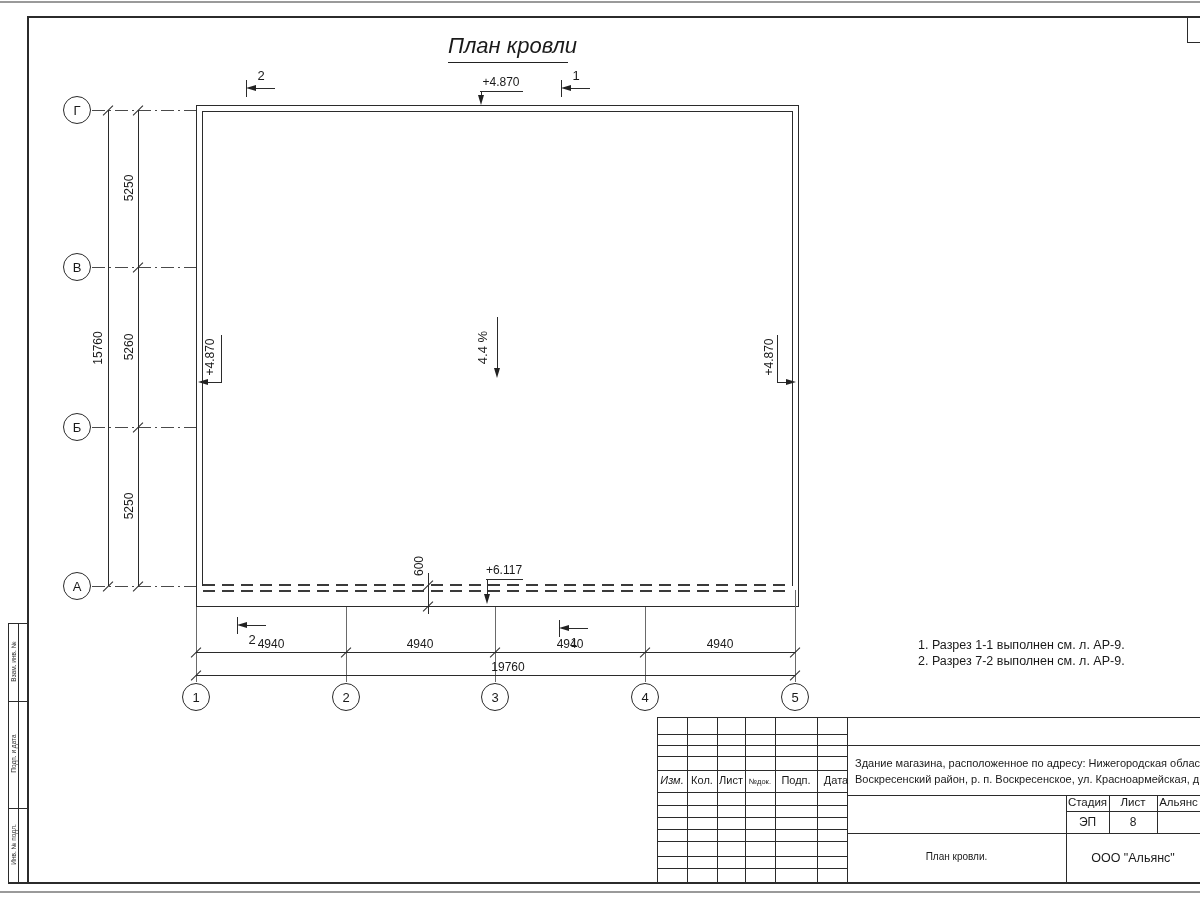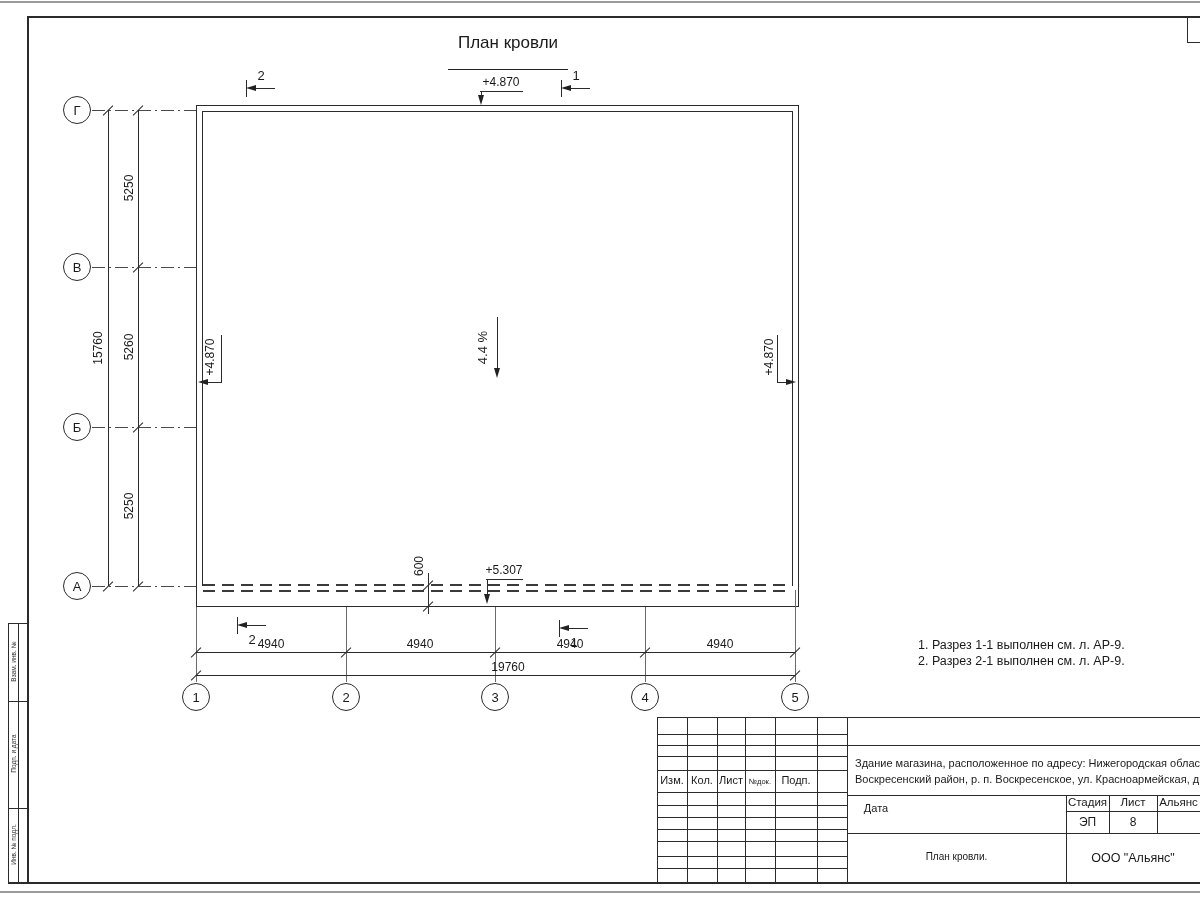--- a/index.html
+++ b/index.html
@@ -49,21 +49,21 @@
     <div class="vl" style="left:8px;top:623px;height:260px;"></div>
     <div class="vl" style="left:18px;top:623px;height:260px;"></div>
     <div class="hl" style="left:8px;top:623px;width:19px;"></div>
     <div class="hl" style="left:8px;top:701px;width:19px;"></div>
     <div class="hl" style="left:8px;top:808px;width:19px;"></div>
     <div class="stamp-lbl" style="left:-22px;top:658px;">Взам. инв. №</div>
     <div class="stamp-lbl" style="left:-22px;top:750px;">Подп. и дата</div>
     <div class="stamp-lbl" style="left:-22px;top:841px;">Инв. № подл.</div>
   </div>
 
-  <div class="lbl" style="left:448px;top:33px;width:120px;font-size:17px;border-bottom:1.2px solid #222;padding-bottom:16px;">План кровли</div>
+  <div class="lbl" style="left:448px;top:33px;width:120px;font-size:22px;font-style:italic;border-bottom:1.2px solid #222;padding-bottom:3px;">План кровли</div>
 
   <div>
     <div class="hl" style="left:196px;top:105px;width:603px;height:1.3px;"></div>
     <div class="vl" style="left:196px;top:105px;height:502px;width:1.3px;"></div>
     <div class="vl" style="left:798px;top:105px;height:502px;width:1.3px;"></div>
     <div class="hl" style="left:196px;top:606px;width:603px;height:1.3px;"></div>
     <div class="hl" style="left:202px;top:111px;width:591px;"></div>
     <div class="vl" style="left:202px;top:111px;height:475px;"></div>
     <div class="vl" style="left:792px;top:111px;height:475px;"></div>
     <div class="dashed" style="left:203px;top:584px;width:589px;"></div>
@@ -172,42 +172,42 @@
     <div class="lbl vtext f12" style="left:183px;top:350px;width:54px;">+4.870</div>
     <div class="vl" style="left:221px;top:335px;height:47px;"></div>
     <div class="hl" style="left:202px;top:382px;width:20px;"></div>
     <div class="arr-left" style="left:198px;top:379px;"></div>
 
     <div class="lbl vtext f12" style="left:742px;top:350px;width:54px;">+4.870</div>
     <div class="vl" style="left:777px;top:335px;height:47px;"></div>
     <div class="hl" style="left:777px;top:382px;width:16px;"></div>
     <div class="arr-right" style="left:786px;top:379px;"></div>
 
-    <div class="lbl f12" style="left:469px;top:563px;width:70px;">+5.307</div>
+    <div class="lbl f12" style="left:469px;top:563px;width:70px;">+6.117</div>
     <div class="hl" style="left:486px;top:579px;width:37px;"></div>
     <div class="vl" style="left:487px;top:579px;height:18px;"></div>
     <div class="arr-down" style="left:484px;top:594px;"></div>
   </div>
 
   <div>
     <div class="lbl vtext f13" style="left:455px;top:340px;width:54px;">4.4 %</div>
     <div class="vl" style="left:497px;top:317px;height:53px;"></div>
     <div class="arr-down" style="left:494px;top:368px;"></div>
   </div>
 
   <div>
     <div class="vl" style="left:428px;top:573px;height:41px;"></div>
     <div class="tick" style="left:421px;top:585px;"></div>
     <div class="tick" style="left:421px;top:606px;"></div>
     <div class="lbl vtext f12" style="left:399px;top:559px;width:40px;">600</div>
   </div>
 
   <div style="position:absolute;left:918px;top:637px;font-size:12.5px;line-height:16px;text-align:right;">
     <div>1. Разрез 1-1 выполнен см. л. АР-9.</div>
-    <div>2. Разрез 2-1 выполнен см. л. АР-9.</div>
+    <div>2. Разрез 7-2 выполнен см. л. АР-9.</div>
   </div>
 
   <div>
 
     <div class="hl" style="left:657px;top:717px;width:543px;"></div>
 
     <div class="vl" style="left:657px;top:717px;height:166px;"></div>
     <div class="vl" style="left:687px;top:717px;height:166px;"></div>
     <div class="vl" style="left:717px;top:717px;height:166px;"></div>
     <div class="vl" style="left:745px;top:717px;height:166px;"></div>
@@ -220,26 +220,26 @@
     <div class="hl" style="left:657px;top:756px;width:190px;"></div>
     <div class="hl" style="left:657px;top:770px;width:190px;"></div>
     <div class="hl" style="left:657px;top:792px;width:190px;"></div>
     <div class="hl" style="left:657px;top:805px;width:190px;"></div>
     <div class="hl" style="left:657px;top:817px;width:190px;"></div>
     <div class="hl" style="left:657px;top:829px;width:190px;"></div>
     <div class="hl" style="left:657px;top:841px;width:190px;"></div>
     <div class="hl" style="left:657px;top:856px;width:190px;"></div>
     <div class="hl" style="left:657px;top:868px;width:190px;"></div>
 
-    <div class="lbl f11" style="left:657px;top:774px;width:30px;">Изм.</div>
+    <div class="lbl f11" style="left:657px;top:774px;width:30px;font-style:italic;">Изм.</div>
     <div class="lbl f11" style="left:687px;top:774px;width:30px;">Кол.</div>
     <div class="lbl f11" style="left:717px;top:774px;width:28px;">Лист</div>
     <div class="lbl small-cap" style="left:745px;top:777px;width:30px;">№док.</div>
     <div class="lbl f11" style="left:775px;top:774px;width:42px;">Подп.</div>
-    <div class="lbl f11" style="left:861px;top:774px;width:30px;margin-top:28px;">Дата</div>
+    <div class="lbl f11" style="left:821px;top:774px;width:30px;">Дата</div>
 
     <div class="hl" style="left:847px;top:745px;width:353px;"></div>
     <div class="hl" style="left:847px;top:795px;width:353px;"></div>
     <div class="hl" style="left:1066px;top:811px;width:134px;"></div>
     <div class="hl" style="left:847px;top:833px;width:353px;"></div>
 
     <div class="vl" style="left:1066px;top:795px;height:88px;width:1.3px;"></div>
     <div class="vl" style="left:1109px;top:795px;height:38px;"></div>
     <div class="vl" style="left:1157px;top:795px;height:38px;"></div>
 

